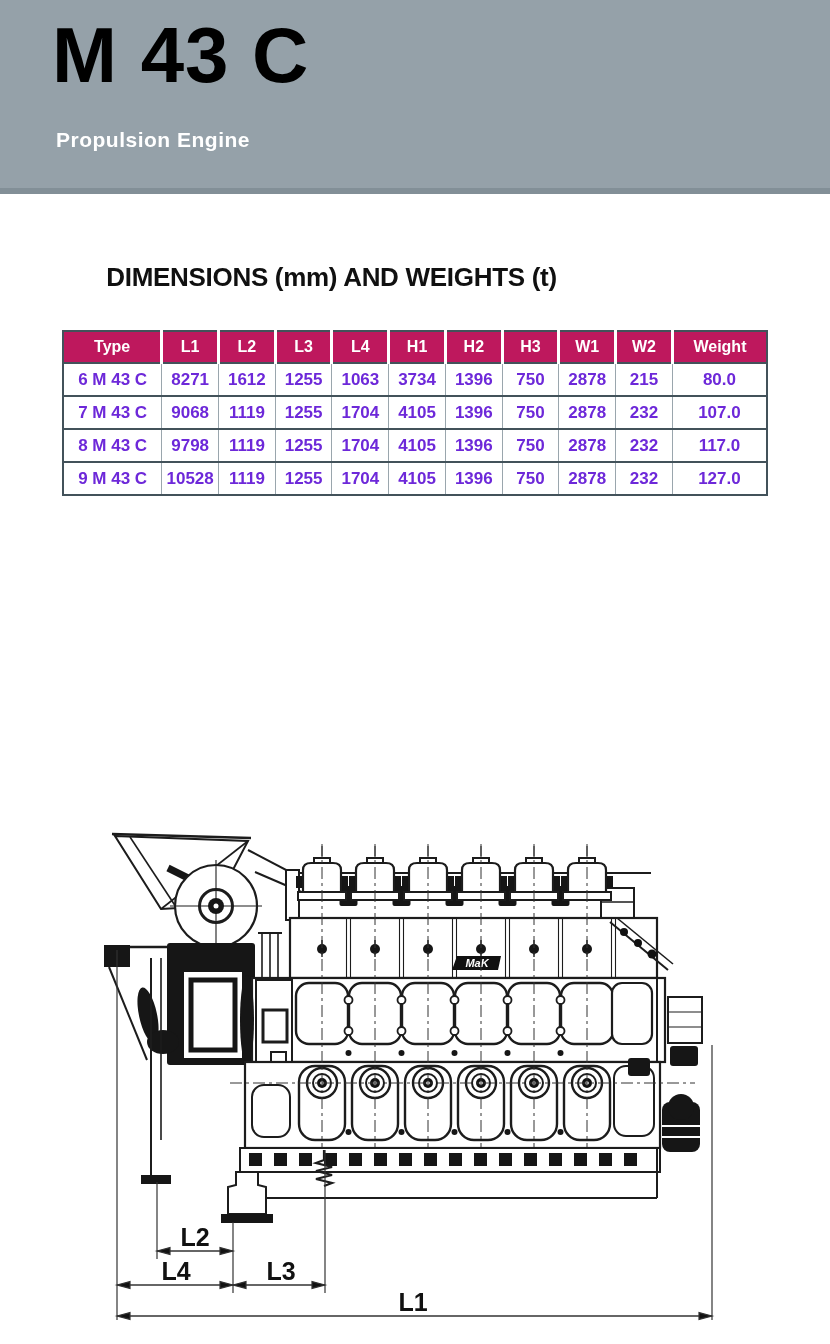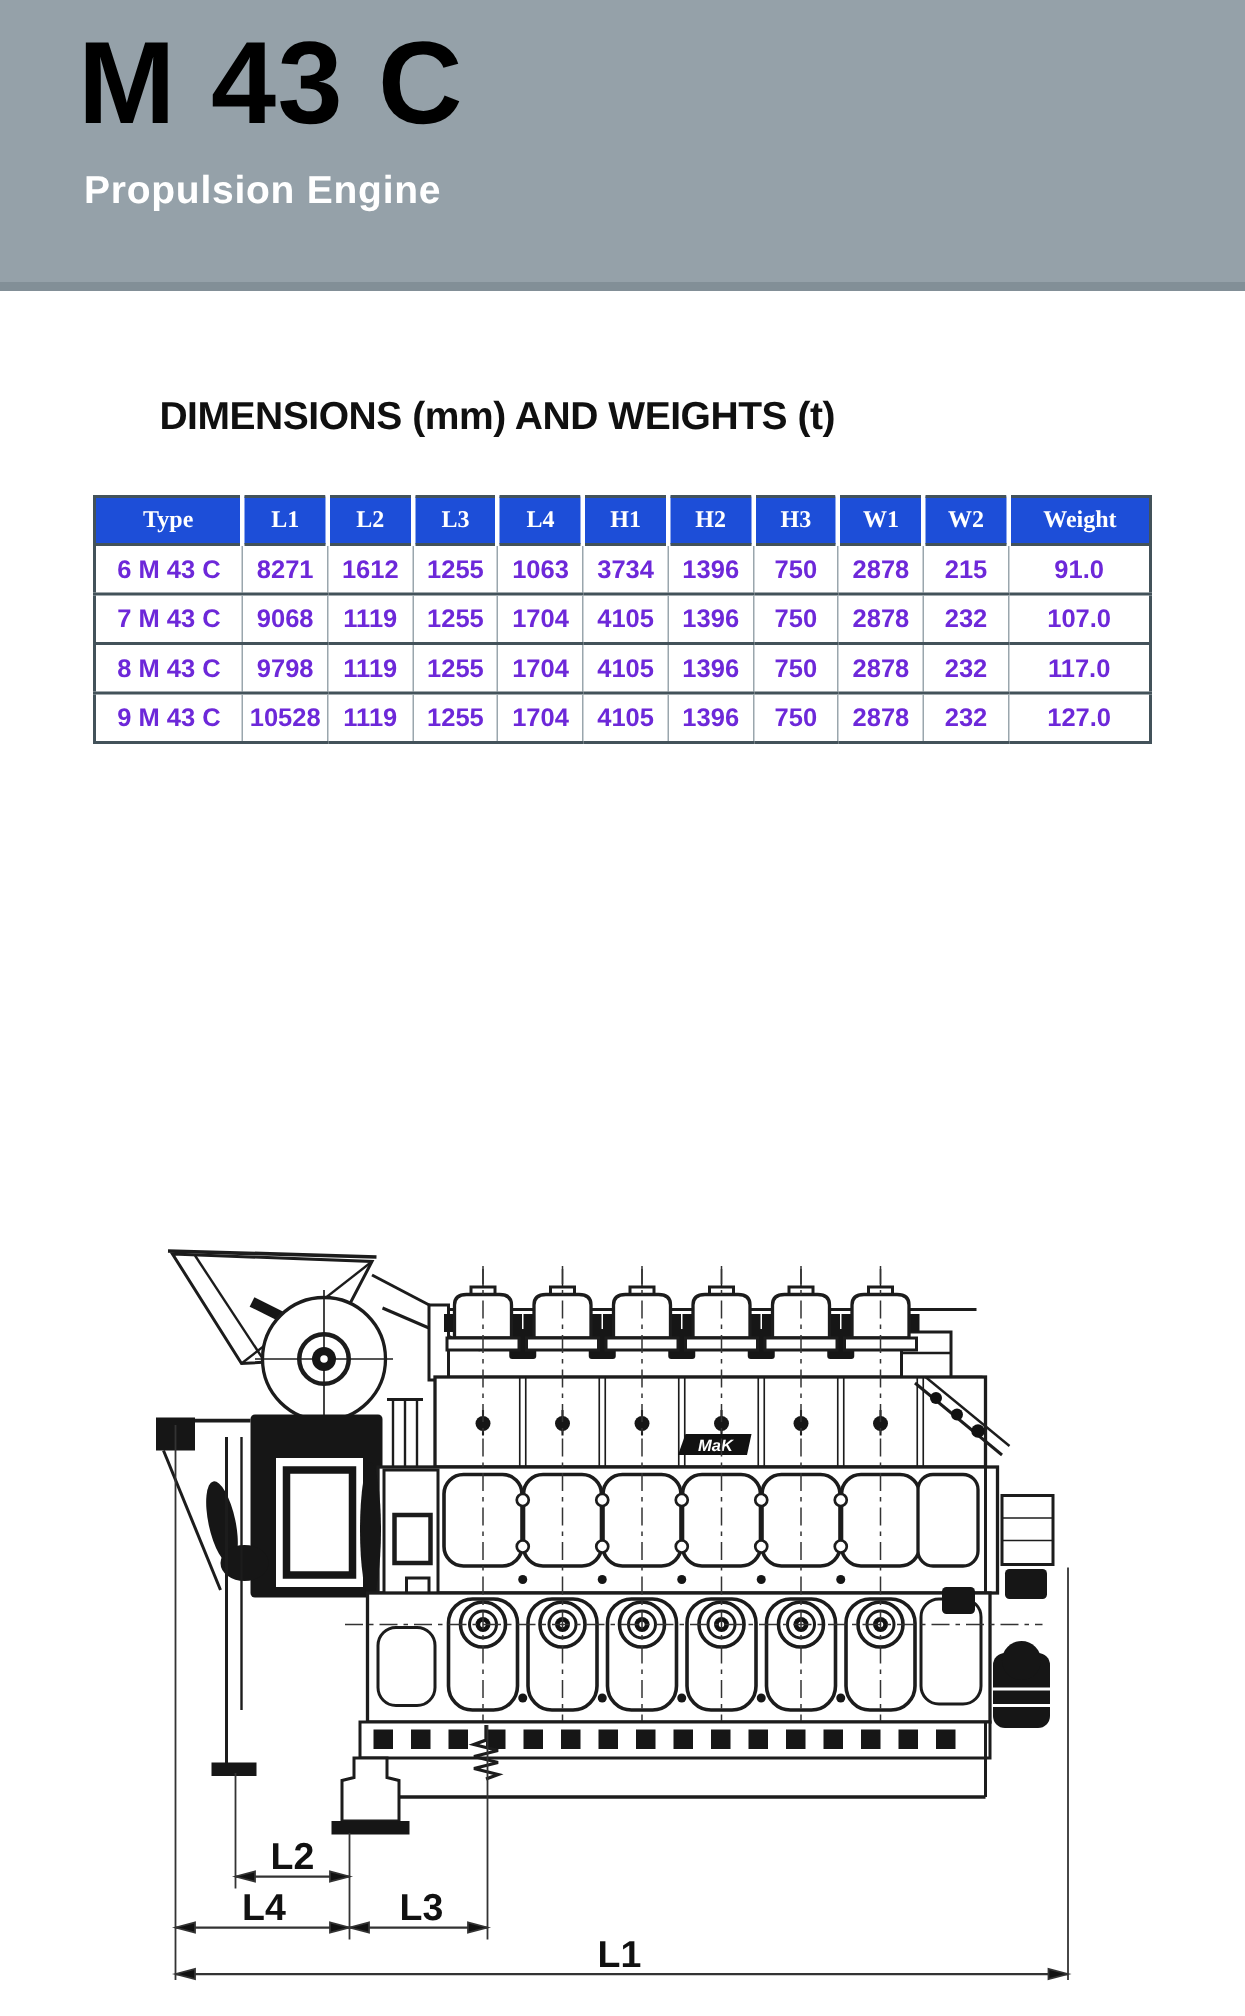--- a/index.html
+++ b/index.html
@@ -9,37 +9,37 @@
   }
   .header-band{
     position:absolute;top:0;left:0;width:830px;height:188px;
     background:#95a1a9;border-bottom:6px solid #828f97;
   }
   .header-title{
     position:absolute;left:52px;top:10px;font-size:78px;font-weight:bold;
     color:#000000;letter-spacing:1px;white-space:nowrap;
   }
   .header-subtitle{
-    position:absolute;left:56px;top:111px;font-size:26px;font-weight:bold;
+    position:absolute;left:56px;top:128px;font-size:21px;font-weight:bold;
     color:#ffffff;letter-spacing:0.5px;white-space:nowrap;
   }
   .section-heading{
     position:absolute;top:262px;left:0;width:663px;text-align:center;
     font-size:26px;font-weight:bold;color:#101010;letter-spacing:-0.3px;
   }
   table.dim-table{
     position:absolute;left:62px;top:330px;width:706px;
     border-collapse:collapse;table-layout:fixed;
     border:2px solid #43525a;
   }
   table.dim-table th{
-    background:#1d4ed8;color:#ffffff;font-size:16px;font-weight:bold;
+    background:#be185d;color:#ffffff;font-size:16px;font-weight:bold;
     height:30px;text-align:center;padding:0;
     border-top:2px solid #43525a;border-bottom:2px solid #43525a;
-    border-left:3px solid #ffffff;border-right:3px solid #ffffff;font-family:Liberation Serif, serif;
+    border-left:3px solid #ffffff;border-right:3px solid #ffffff;
   }
   table.dim-table th:first-child{border-left:2px solid #43525a;}
   table.dim-table th:last-child{border-right:2px solid #43525a;}
   table.dim-table td{
     background:#ffffff;color:#6d28d9;font-size:17px;font-weight:bold;
     height:31px;text-align:center;padding:0;
     border-top:2px solid #43525a;border-bottom:2px solid #43525a;
     border-left:1px solid #9aa6ad;border-right:1px solid #9aa6ad;
   }
   #drawing{position:absolute;left:0;top:810px;width:830px;height:534px;}
@@ -89,21 +89,21 @@
         <td>6 M 43 C</td>
         <td>8271</td>
         <td>1612</td>
         <td>1255</td>
         <td>1063</td>
         <td>3734</td>
         <td>1396</td>
         <td>750</td>
         <td>2878</td>
         <td>215</td>
-        <td>91.0</td>
+        <td>80.0</td>
       </tr>
       <tr>
         <td>7 M 43 C</td>
         <td>9068</td>
         <td>1119</td>
         <td>1255</td>
         <td>1704</td>
         <td>4105</td>
         <td>1396</td>
         <td>750</td>

